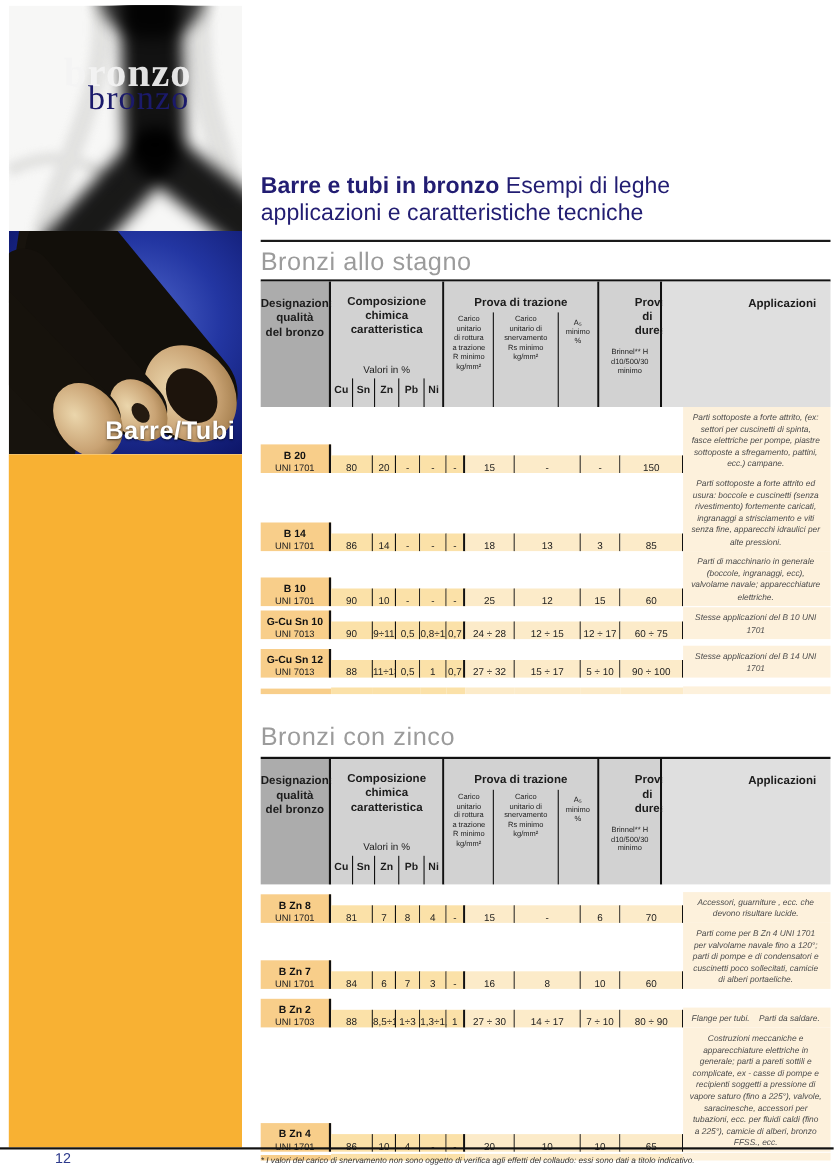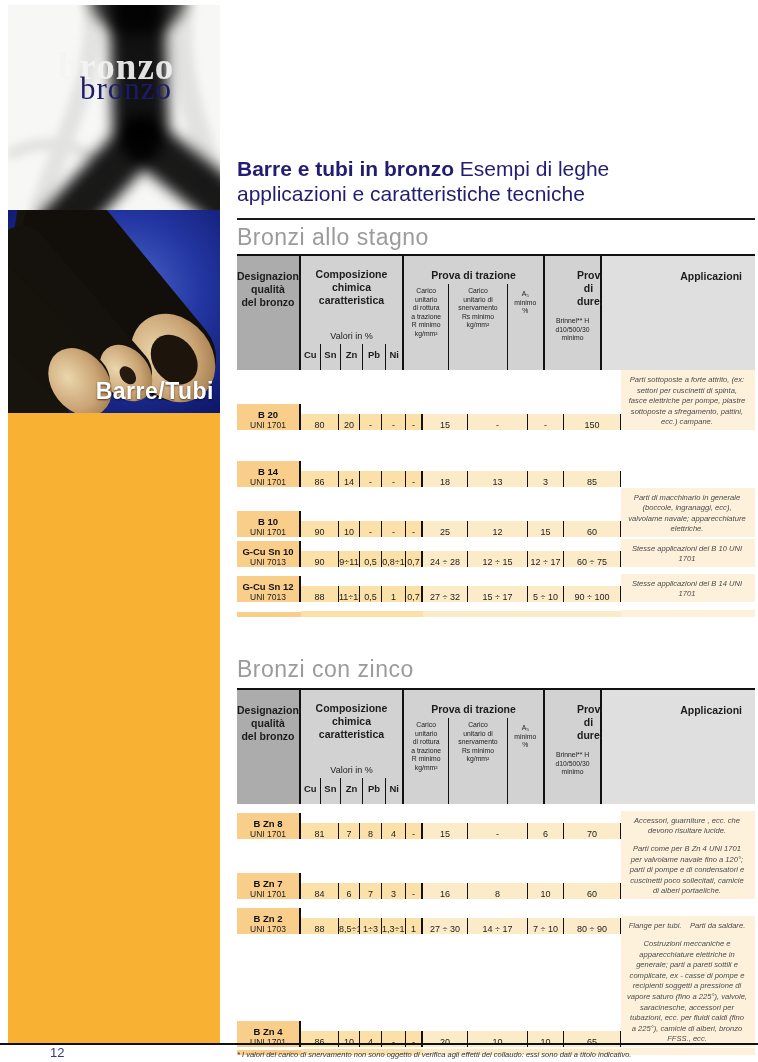--- a/index.html
+++ b/index.html
@@ -246,20 +246,21 @@
     </div>
     <div class="c c-val c-comp c-cu">86</div>
     <div class="c c-val c-comp c-sn">14</div>
     <div class="c c-val c-comp c-zn">-</div>
     <div class="c c-val c-comp c-pb">-</div>
     <div class="c c-val c-comp c-ni">-</div>
     <div class="c c-val c-prova c-r">18</div>
     <div class="c c-val c-prova c-rs">13</div>
     <div class="c c-val c-prova c-a5">3</div>
     <div class="c c-val c-hb">85</div>
+    <div class="c c-app">Parti sottoposte a forte attrito ed usura: boccole e cuscinetti (senza rivestimento) fortemente caricati, ingranaggi a strisciamento e viti senza fine, apparecchi idraulici per alte pressioni.</div>
   </div>
 
   <div class="trow">
     <div class="c c-desig">
       <div class="nm">B 10</div>
       <div class="no">UNI 1701</div>
     </div>
     <div class="c c-val c-comp c-cu">90</div>
     <div class="c c-val c-comp c-sn">10</div>
     <div class="c c-val c-comp c-zn">-</div>

